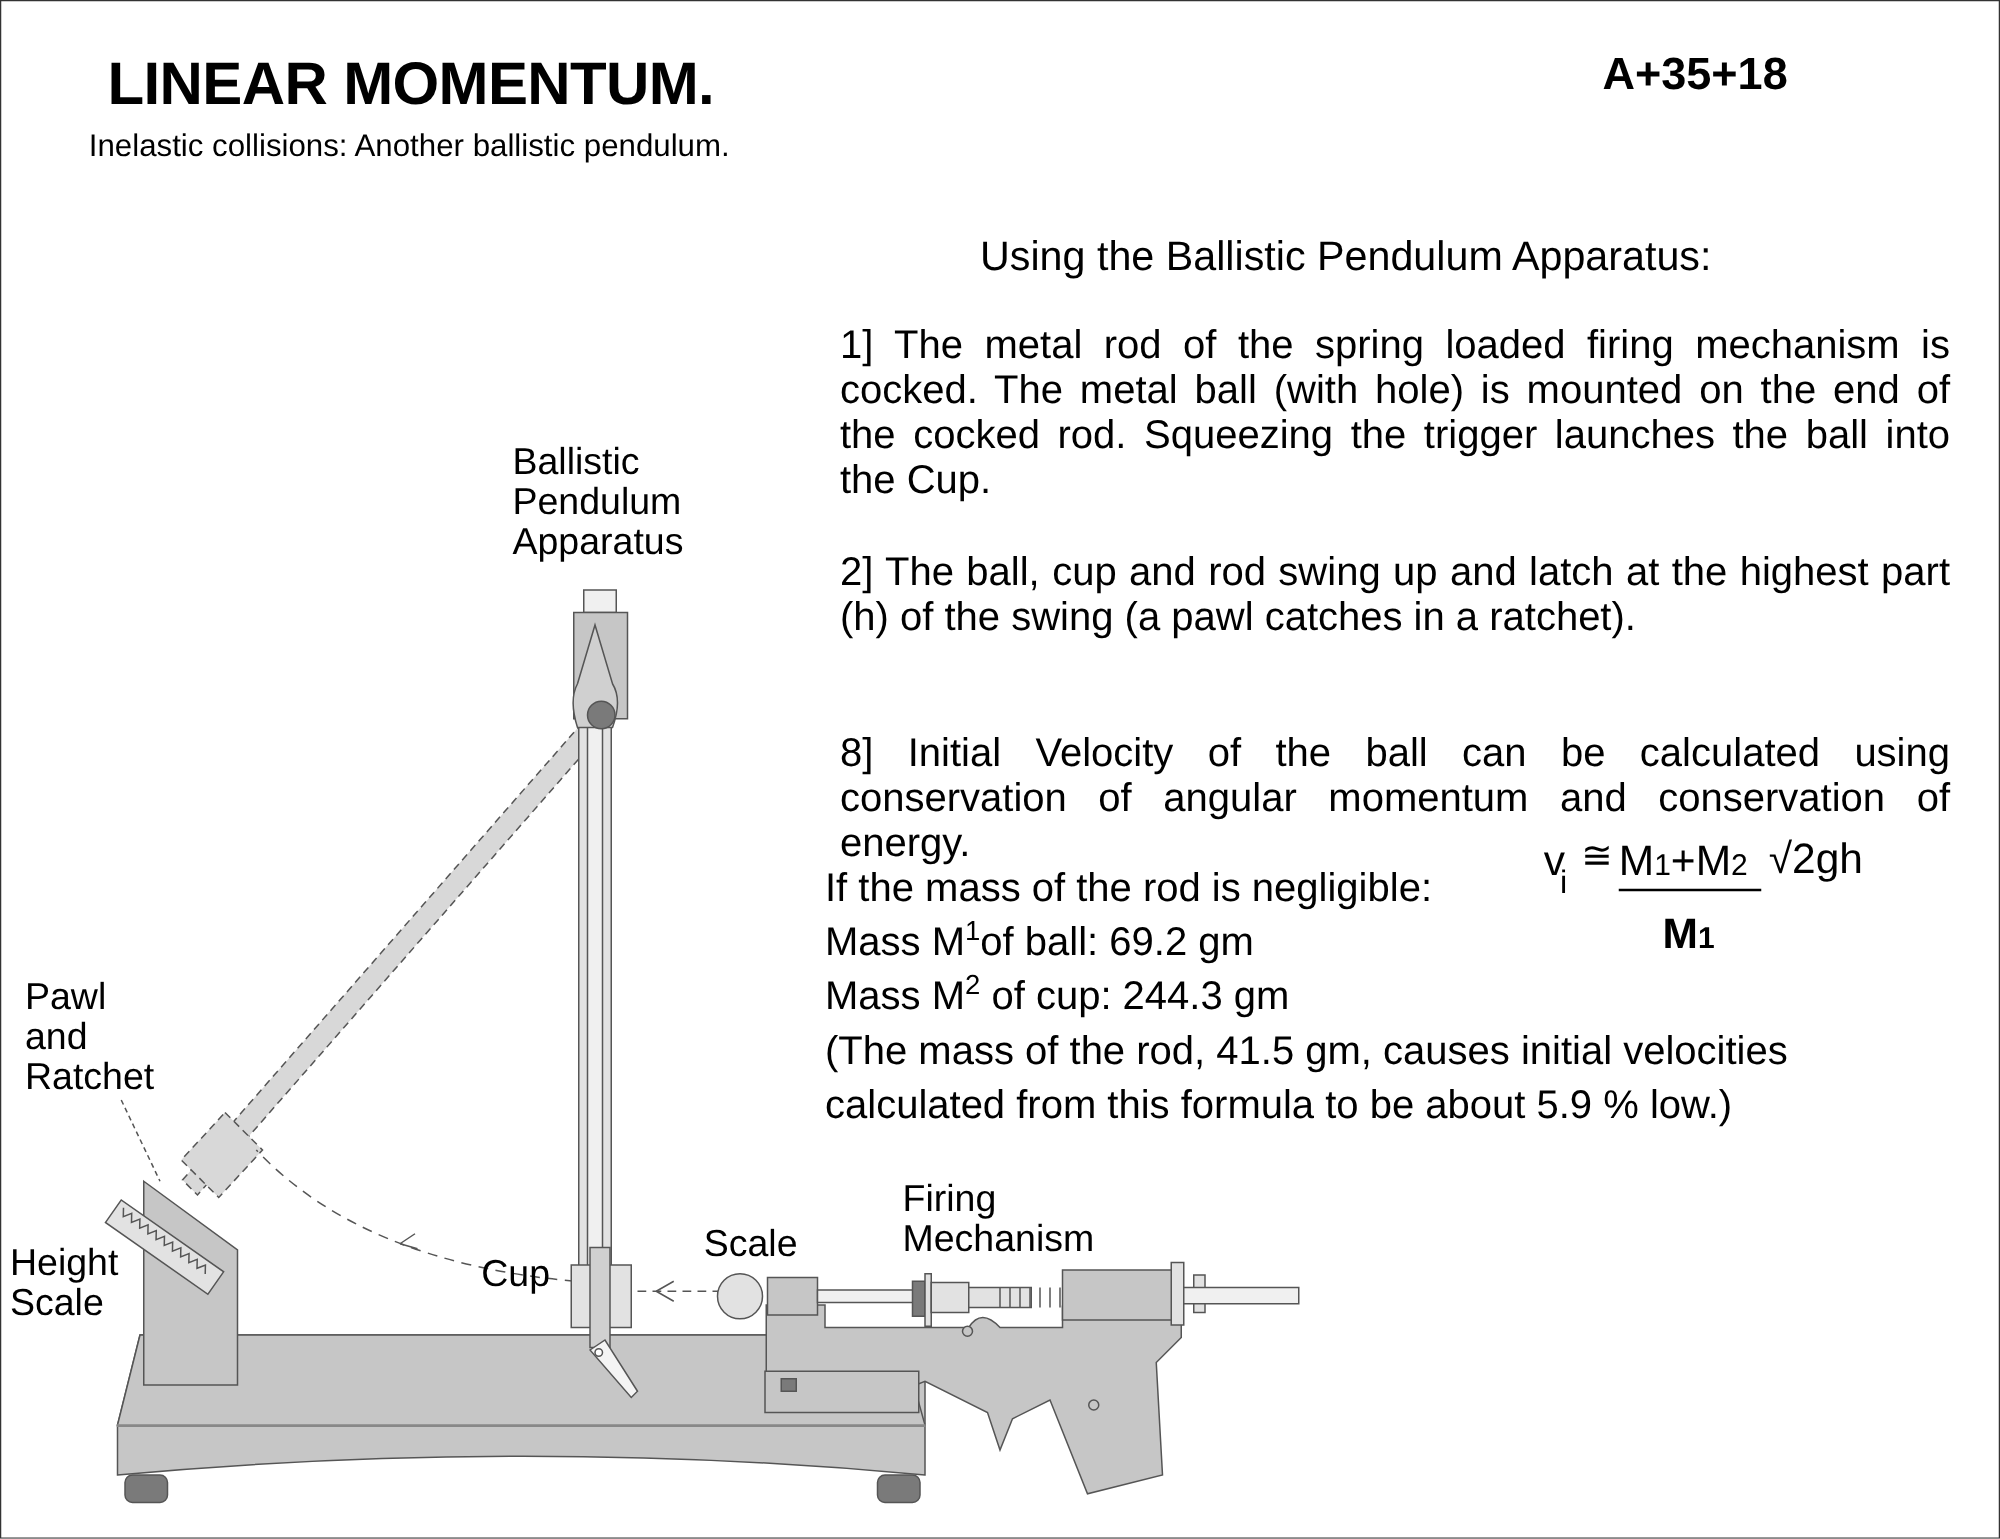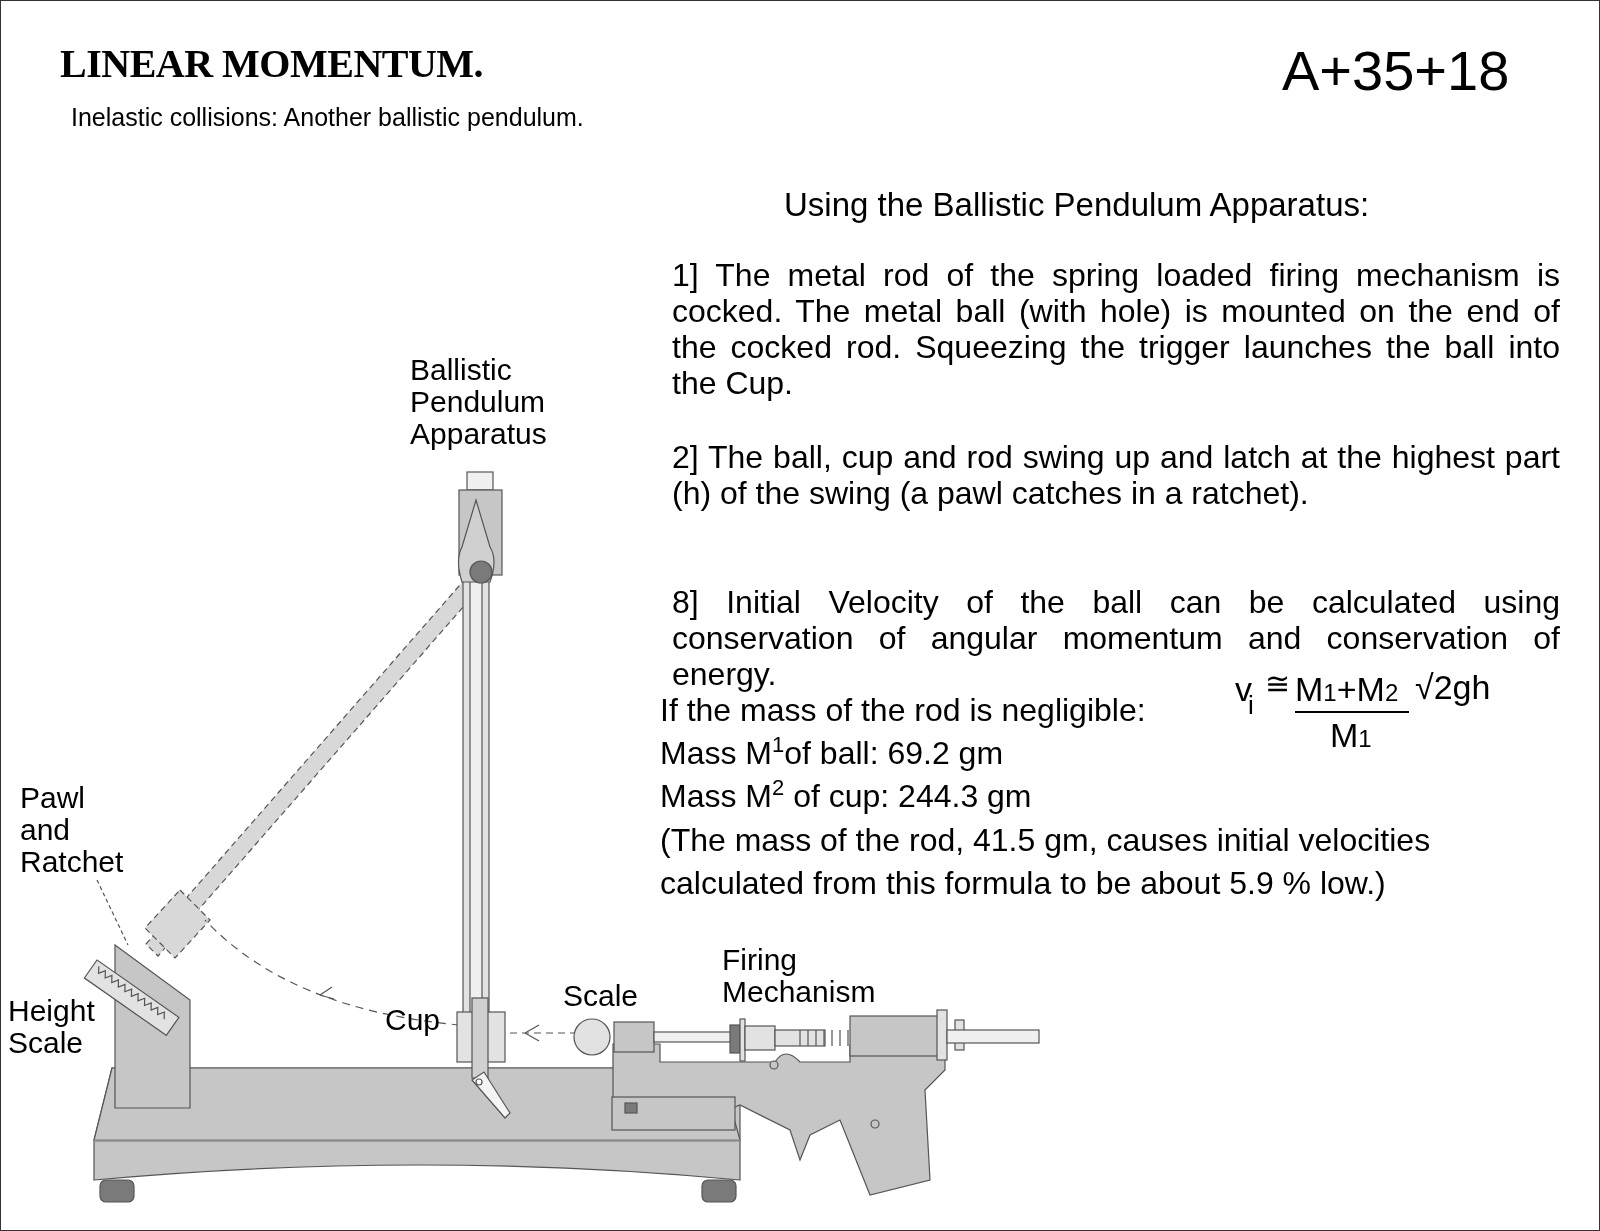--- a/index.html
+++ b/index.html
@@ -1,33 +1,33 @@
 <!DOCTYPE html>
 <html><head>
 <meta charset="utf-8">
 <style>
   html,body{margin:0;padding:0;background:#fff;}
   body{width:1600px;height:1231px;position:relative;overflow:hidden;font-family:"Liberation Sans",sans-serif;color:#000;}
   .frame{position:absolute;left:0;top:0;width:1598px;height:1229px;border:1px solid #333;}
-  .title{position:absolute;left:60px;top:40px;font-size:40px;font-weight:bold;letter-spacing:-0.5px;font-family:Liberation Serif, serif;}
-  .code{position:absolute;left:1282px;top:38px;font-size:56px;font-weight:normal;}
+  .title{position:absolute;left:86px;top:40px;font-size:48px;font-weight:bold;letter-spacing:-0.5px;}
+  .code{position:absolute;left:1282px;top:38px;font-size:36px;font-weight:bold;}
   .subtitle{position:absolute;left:71px;top:103px;font-size:25px;}
   .heading{position:absolute;left:784px;top:186px;font-size:33px;}
   .para{position:absolute;left:660px;width:888px;font-size:32px;line-height:36px;text-align:justify;margin-left:12px;}
   .p1{top:257px;} .p2{top:439px;} .p3{top:584px;}
   .line{position:absolute;left:660px;font-size:32px;white-space:nowrap;}
   .sup{font-size:22px;vertical-align:super;line-height:0;}
   .formula{position:absolute;left:1235px;top:668px;width:300px;height:90px;font-size:34px;}
   .formula .v{position:absolute;left:0;top:2px;}
   .formula .i{position:absolute;left:13px;top:22px;font-size:26px;}
   .formula .approx{position:absolute;left:30px;top:-2px;font-size:30px;}
   .formula .num{position:absolute;left:60px;top:2px;}
   .formula .sub{font-size:24px;}
   .formula .bar{position:absolute;left:60px;top:43px;width:114px;height:2px;background:#000;}
-  .formula .den{position:absolute;left:95px;top:48px;}
+  .formula .den{position:absolute;left:95px;top:60px;font-weight:bold;}
   .formula .sqrt{position:absolute;left:180px;top:0;text-align:right;}
   .label{position:absolute;font-size:30px;text-align:left;line-height:32px;}
   svg{position:absolute;left:0;top:0;}
 </style>
 </head>
 <body>
 
 <div class="frame"></div>
 
 <div class="title">LINEAR MOMENTUM.</div>

